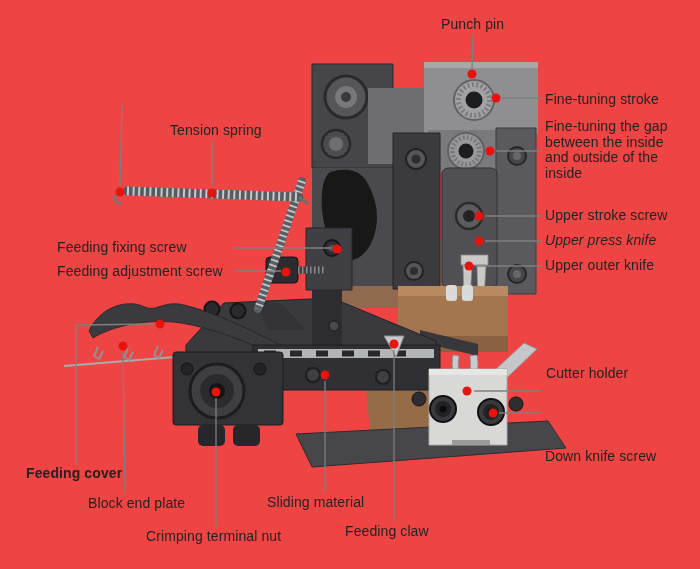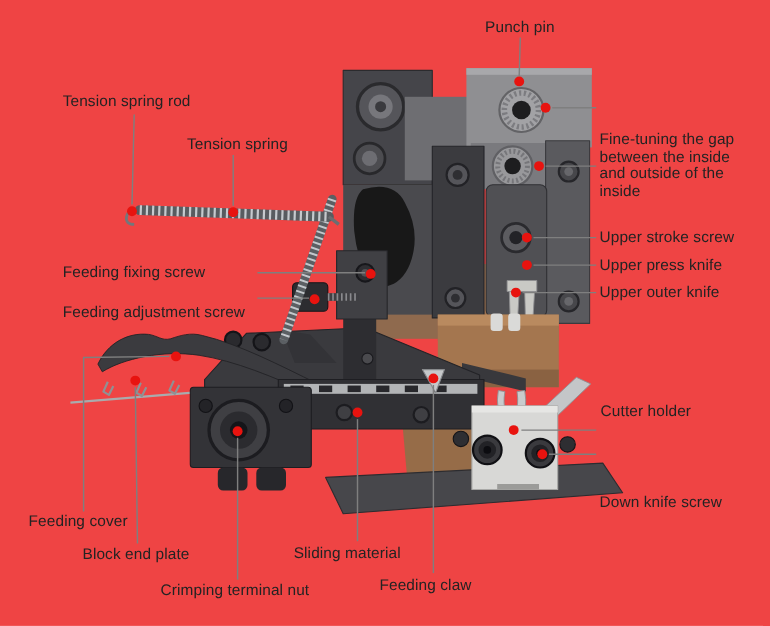--- a/index.html
+++ b/index.html
@@ -177,28 +177,28 @@
         <polyline points="216,527 216,398" fill="none" stroke="#7f7f7f" stroke-width="1.3"></polyline>
         <circle cx="216" cy="392" r="4.5" fill="#e8130f"></circle>
         <polyline points="325,492 325,381" fill="none" stroke="#7f7f7f" stroke-width="1.3"></polyline>
         <circle cx="325" cy="375" r="4.5" fill="#e8130f"></circle>
         <polyline points="394,521 394,350" fill="none" stroke="#7f7f7f" stroke-width="1.3"></polyline>
         <circle cx="394" cy="344" r="4.5" fill="#e8130f"></circle>
       </g>
   </svg>
 
   <div class="diagram-label" style="left: 441px; top: 17px; color: rgb(35, 35, 35);">Punch pin</div>
-  <div class="diagram-label" style="left: 57px; top: 84px; color: rgb(35, 35, 35);">Tension spring rod</div>
   <div class="diagram-label" style="left: 170px; top: 123px; color: rgb(35, 35, 35);">Tension spring</div>
+  <div class="diagram-label" style="left: 545px; top: 92px; color: rgb(35, 35, 35);">Fine-tuning stroke</div>
   <div class="diagram-label" style="left: 545px; top: 119px; color: rgb(35, 35, 35); max-width: 130px; white-space: normal;">Fine-tuning the gap between the inside and outside of the inside</div>
   <div class="diagram-label" style="left: 545px; top: 208px; color: rgb(35, 35, 35);">Upper stroke screw</div>
-  <div class="diagram-label" style="left: 545px; top: 233px; color: rgb(35, 35, 35);">Upper press knife</div>
+  <div class="diagram-label" style="left: 545px; top: 233px; color: rgb(35, 35, 35); font-style: italic;">Upper press knife</div>
   <div class="diagram-label" style="left: 545px; top: 258px; color: rgb(35, 35, 35);">Upper outer knife</div>
   <div class="diagram-label" style="left: 57px; top: 240px; color: rgb(35, 35, 35);">Feeding fixing screw</div>
-  <div class="diagram-label" style="left: 57px; top: 276px; color: rgb(35, 35, 35);">Feeding adjustment screw</div>
+  <div class="diagram-label" style="left: 57px; top: 264px; color: rgb(35, 35, 35);">Feeding adjustment screw</div>
   <div class="diagram-label" style="left: 546px; top: 366px; color: rgb(35, 35, 35);">Cutter holder</div>
   <div class="diagram-label" style="left: 545px; top: 405px; color: rgb(35, 35, 35); margin-top: 44px;">Down knife screw</div>
-  <div class="diagram-label" style="left: 26px; top: 466px; color: rgb(35, 35, 35);">Feeding cover</div>
-  <div class="diagram-label" style="left: 75px; top: 496px; color: rgb(35, 35, 35);">Block end plate</div>
+  <div class="diagram-label" style="left: 26px; top: 466px; color: rgb(35, 35, 35); font-weight: bold;">Feeding cover</div>
+  <div class="diagram-label" style="left: 88px; top: 496px; color: rgb(35, 35, 35);">Block end plate</div>
   <div class="diagram-label" style="left: 146px; top: 529px; color: rgb(35, 35, 35);">Crimping terminal nut</div>
   <div class="diagram-label" style="left: 267px; top: 495px; color: rgb(35, 35, 35);">Sliding material</div>
   <div class="diagram-label" style="left: 345px; top: 524px; color: rgb(35, 35, 35);">Feeding claw</div>
 </div>
 
 </body></html>

